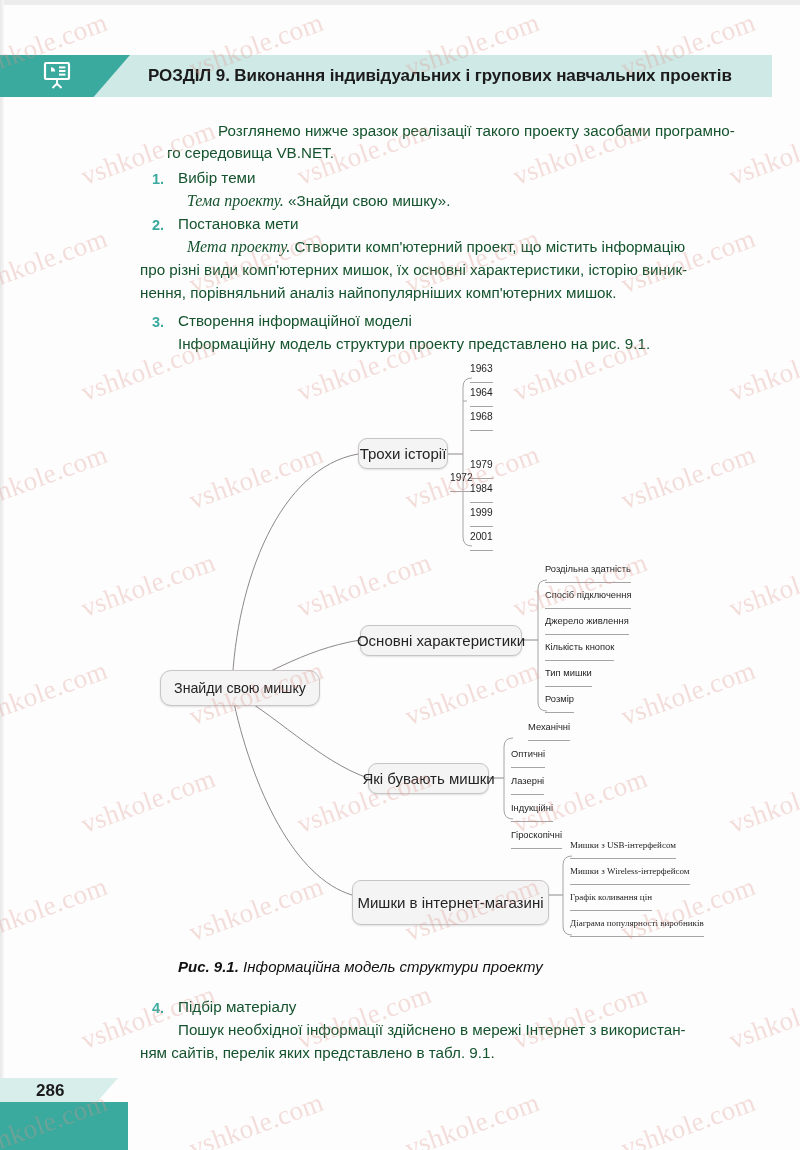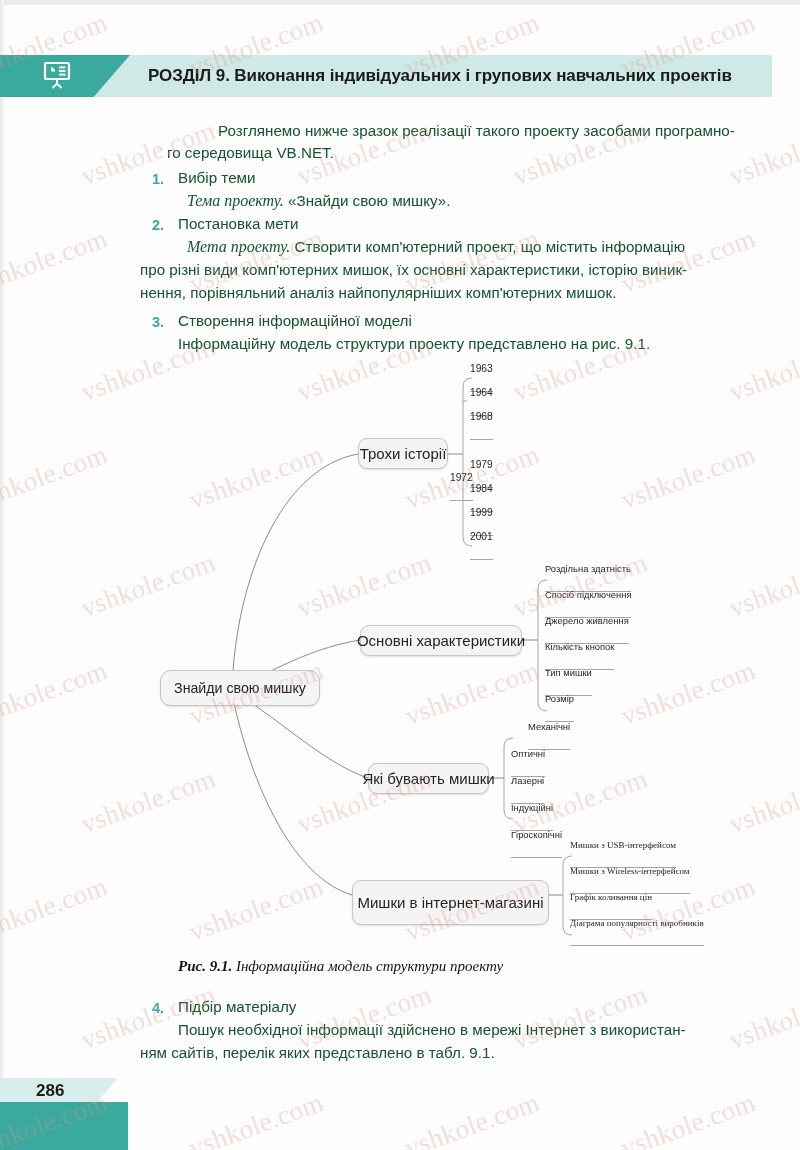--- a/index.html
+++ b/index.html
@@ -104,30 +104,30 @@
     font-size: 14.2px;
     border-radius: 11px;
     padding: 0 16px;
   }
   .leaf {
     position: absolute;
     font-size: 10.2px;
     color: #1e1e1e;
     white-space: nowrap;
     border-bottom: 1px solid #a9a4a4;
-    padding-bottom: 16px;
+    padding-bottom: 7px;
     line-height: 12px;
   }
   .leaf.small { font-size: 9.4px; }
   .leaf.tiny { font-size: 9.0px; font-family: Liberation Serif, serif; }
 
   
   #caption {
     position: absolute; left: 178px; top: 958px;
-    font-family: Liberation Serif, serif;
+    font-family: Liberation Sans, sans-serif;
     font-size: 15px; font-style: italic; color: #111;
     z-index: 4;
   }
   #caption b { font-weight: bold; }
 
   
   #footer { position: absolute; left: 0; bottom: 0; width: 800px; height: 70px; z-index: 3; margin-top: 37px; }
   #footer-tab {
     position: absolute; left: 0; bottom: 45px; width: 118px; height: 27px;
     background: #d8eeeb;

